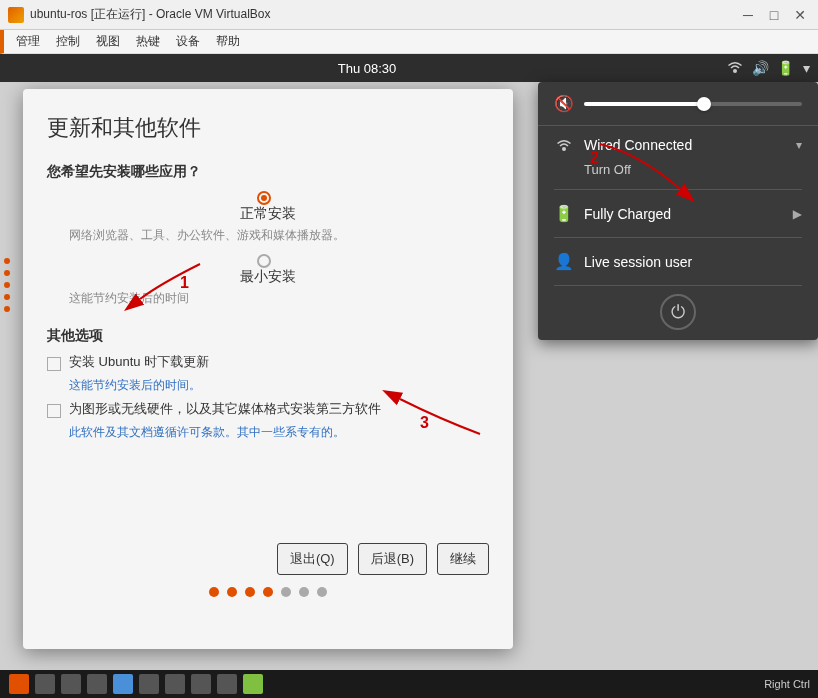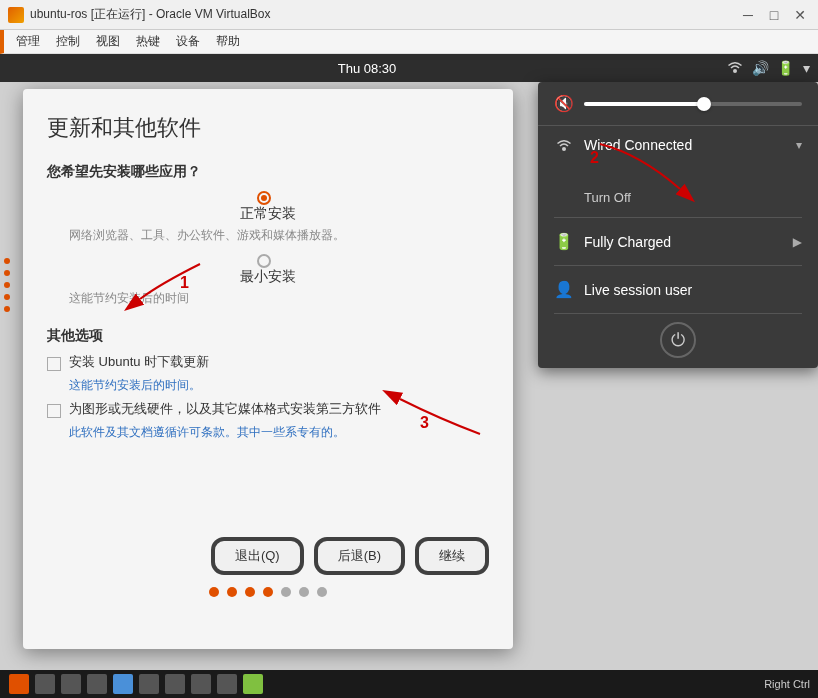--- a/index.html
+++ b/index.html
@@ -218,25 +218,25 @@
       margin-bottom: 6px;
     }
     .installer-footer {
       margin-top: auto;
       display: flex;
       justify-content: flex-end;
       gap: 10px;
       padding-top: 10px;
     }
     .installer-btn {
-      padding: 6px 20px;
+      padding: 6px 12px;
       font-size: 13px;
-      border: 4px solid #404040;
+      border: 1px solid #404040;
       background: #f0f0f0;
-      border-radius: 13px;
+      border-radius: 3px;
       cursor: pointer;
       color: #333;
     }
 
     
     .step-dots {
       display: flex;
       justify-content: center;
       gap: 8px;
       margin-top: 12px;
@@ -347,21 +347,20 @@
     .tray-row-arrow {
       color: #aaa;
       font-size: 12px;
     }
     .tray-submenu {
       padding-left: 30px;
       color: #ccc;
       font-size: 13px;
       padding-top: 2px;
       padding-bottom: 4px;
-      margin-top: 28px;
     }
     .tray-divider {
       height: 1px;
       background: #555;
       margin: 4px 16px;
     }
     .tray-power-btn {
       display: flex;
       justify-content: center;
       margin-top: 8px;

